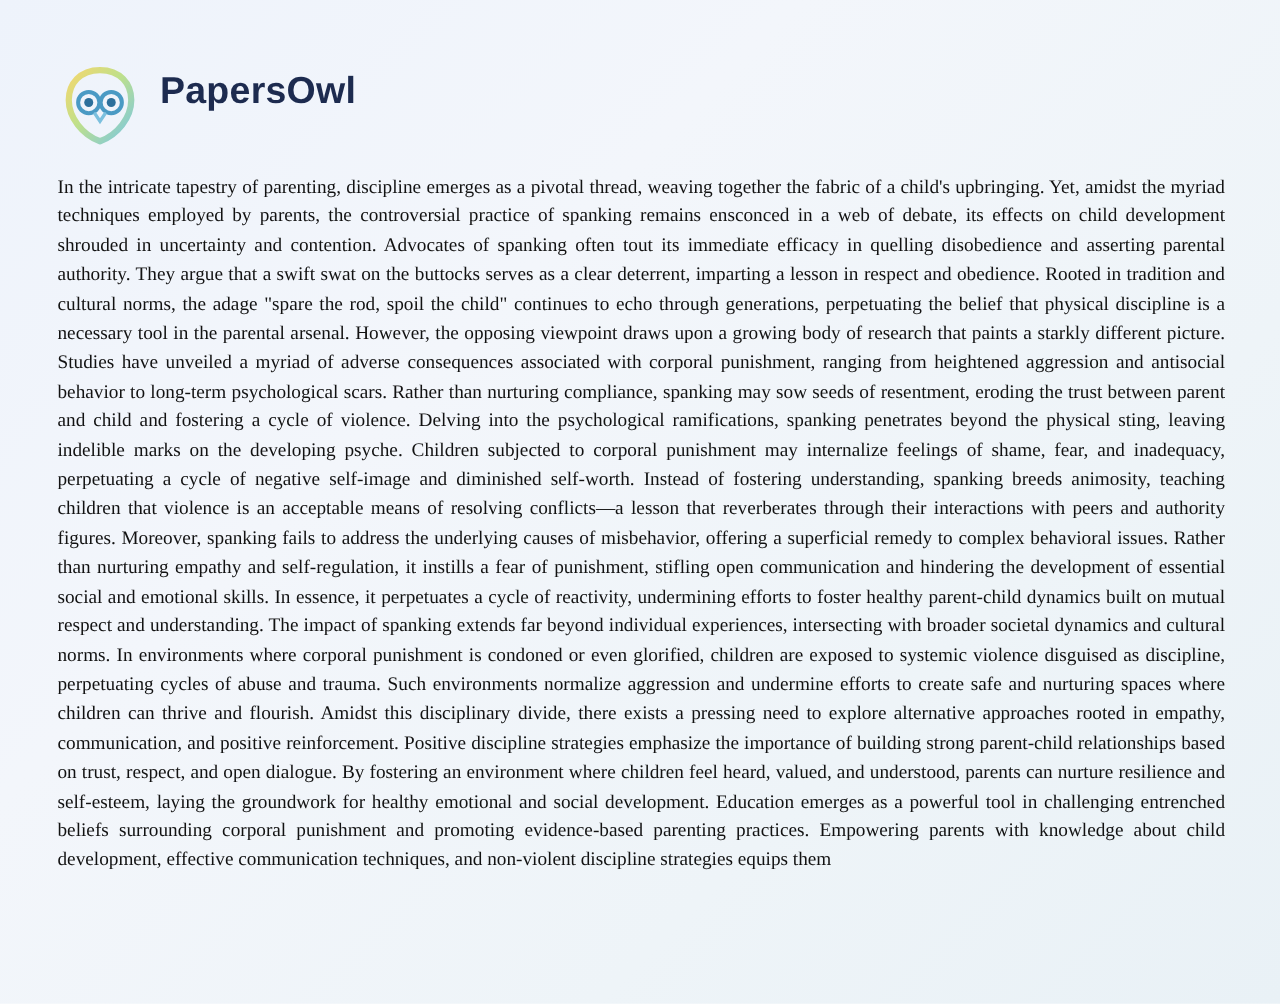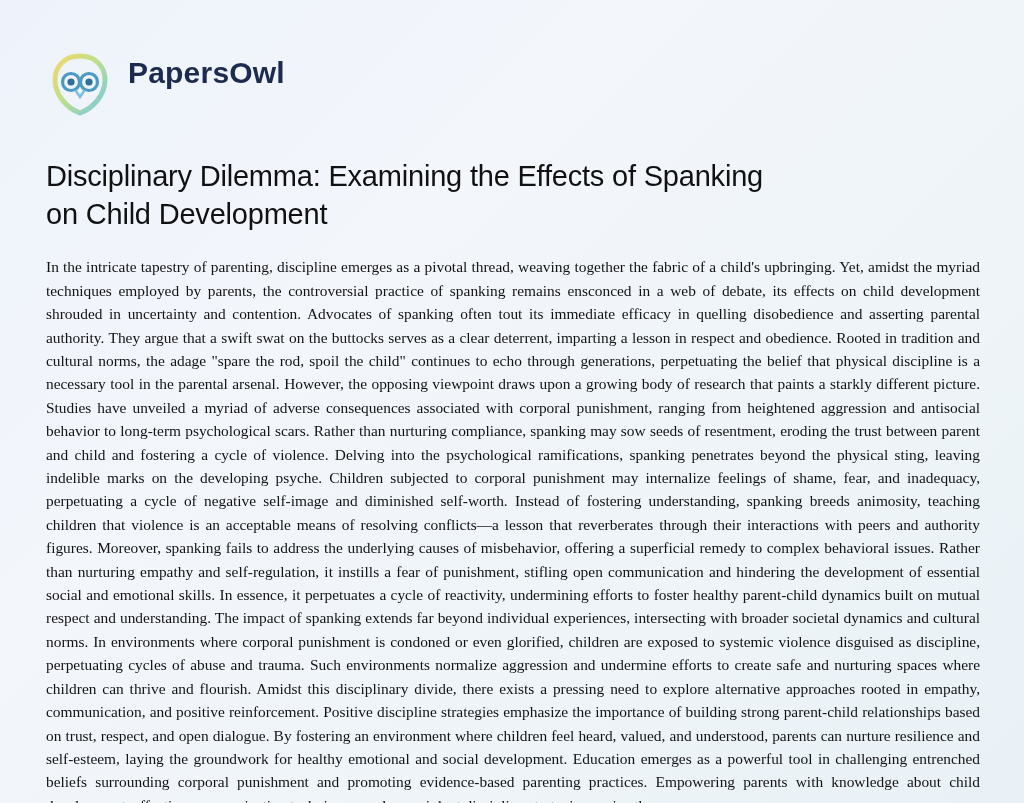--- a/index.html
+++ b/index.html
@@ -98,17 +98,16 @@
         <path d="M28 39 L32 45 L36 39" fill="none" stroke="#7cc0de" stroke-width="2.6" stroke-linecap="round"></path>
       </svg>
     </div>
 
     <div class="brand-block">
       <div class="brand-name">PapersOwl</div>
     </div>
 
   </div>
 
-  <h1 class="doc-title">Disciplinary Dilemma: Examining the Effects of Spanking on Child Development</h1>
 
   <div class="body-text">In the intricate tapestry of parenting, discipline emerges as a pivotal thread, weaving together the fabric of a child's upbringing. Yet, amidst the myriad techniques employed by parents, the controversial practice of spanking remains ensconced in a web of debate, its effects on child development shrouded in uncertainty and contention. Advocates of spanking often tout its immediate efficacy in quelling disobedience and asserting parental authority. They argue that a swift swat on the buttocks serves as a clear deterrent, imparting a lesson in respect and obedience. Rooted in tradition and cultural norms, the adage "spare the rod, spoil the child" continues to echo through generations, perpetuating the belief that physical discipline is a necessary tool in the parental arsenal. However, the opposing viewpoint draws upon a growing body of research that paints a starkly different picture. Studies have unveiled a myriad of adverse consequences associated with corporal punishment, ranging from heightened aggression and antisocial behavior to long-term psychological scars. Rather than nurturing compliance, spanking may sow seeds of resentment, eroding the trust between parent and child and fostering a cycle of violence. Delving into the psychological ramifications, spanking penetrates beyond the physical sting, leaving indelible marks on the developing psyche. Children subjected to corporal punishment may internalize feelings of shame, fear, and inadequacy, perpetuating a cycle of negative self-image and diminished self-worth. Instead of fostering understanding, spanking breeds animosity, teaching children that violence is an acceptable means of resolving conflicts—a lesson that reverberates through their interactions with peers and authority figures. Moreover, spanking fails to address the underlying causes of misbehavior, offering a superficial remedy to complex behavioral issues. Rather than nurturing empathy and self-regulation, it instills a fear of punishment, stifling open communication and hindering the development of essential social and emotional skills. In essence, it perpetuates a cycle of reactivity, undermining efforts to foster healthy parent-child dynamics built on mutual respect and understanding. The impact of spanking extends far beyond individual experiences, intersecting with broader societal dynamics and cultural norms. In environments where corporal punishment is condoned or even glorified, children are exposed to systemic violence disguised as discipline, perpetuating cycles of abuse and trauma. Such environments normalize aggression and undermine efforts to create safe and nurturing spaces where children can thrive and flourish. Amidst this disciplinary divide, there exists a pressing need to explore alternative approaches rooted in empathy, communication, and positive reinforcement. Positive discipline strategies emphasize the importance of building strong parent-child relationships based on trust, respect, and open dialogue. By fostering an environment where children feel heard, valued, and understood, parents can nurture resilience and self-esteem, laying the groundwork for healthy emotional and social development. Education emerges as a powerful tool in challenging entrenched beliefs surrounding corporal punishment and promoting evidence-based parenting practices. Empowering parents with knowledge about child development, effective communication techniques, and non-violent discipline strategies equips them</div>
 
 </div>
 
 </body></html>

